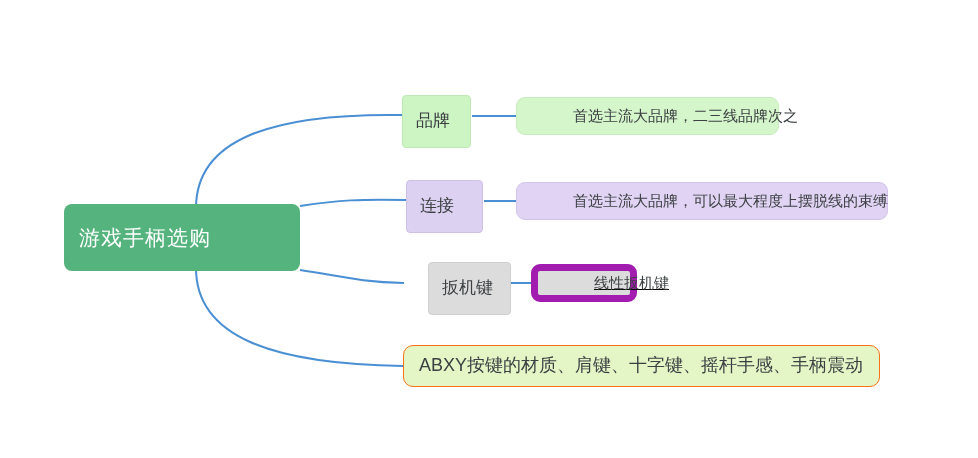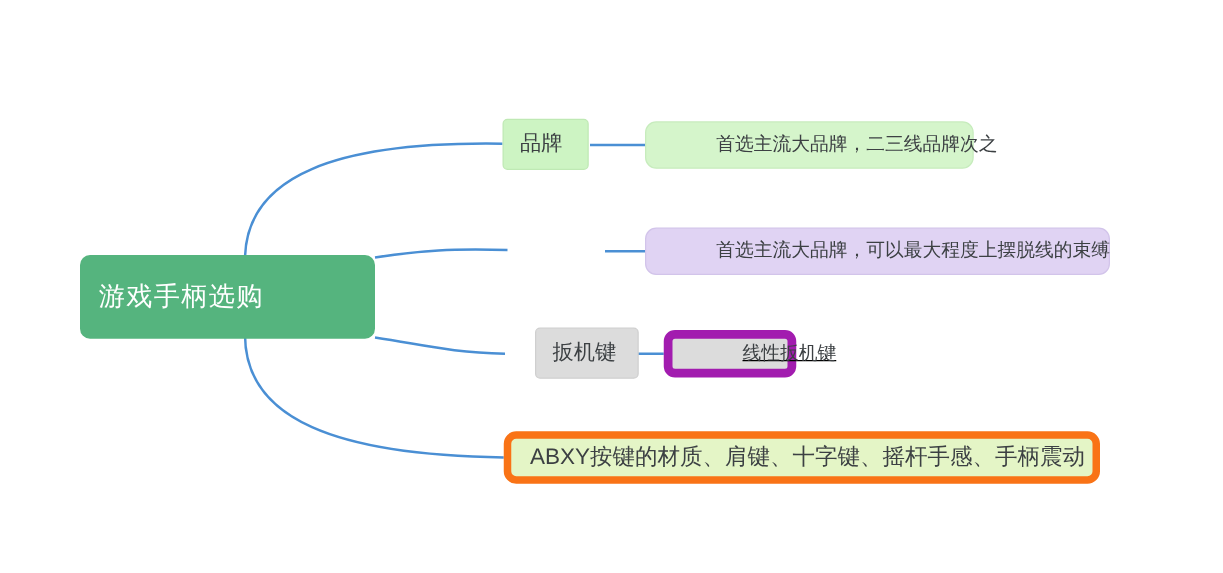--- a/index.html
+++ b/index.html
@@ -54,21 +54,21 @@
     color: #ffffff;
     font-size: 21px;
     letter-spacing: 1px;
   }
 
   
   .branch {
     border-radius: 4px;
     padding-left: 13px;
     padding-right: 13px;
-    height: 41px;
+    height: 53px;
     font-size: 17px;
   }
   .branch .node-label { color: #3c4043; }
 
   #node-brand {
     left: 402px;
     top: 95px;
     width: 69px;
     background: #cdf4c3;
     border: 1px solid #bfe9b4;
@@ -122,21 +122,21 @@
     text-decoration: underline;
   }
 
   
   #node-features {
     left: 403px;
     top: 345px;
     width: 477px;
     height: 42px;
     background: #e4f5c6;
-    border: 6px solid #f97316;
+    border: 1px solid #f97316;
     border-radius: 10px;
     padding-left: 15px;
     padding-right: 15px;
     font-size: 18px;
     text-align: center;
   }
   #node-features .node-label { color: #3c4043; }
 </style>
 </head>
 <body>
@@ -165,20 +165,23 @@
   </div>
 
   <div class="node branch" id="node-brand">
     <span class="node-label">品牌</span>
   </div>
 
   <div class="node detail" id="node-brand-detail">
     <span class="node-label">首选主流大品牌，二三线品牌次之</span>
   </div>
 
+  <div class="node branch" id="node-connect">
+    <span class="node-label">连接</span>
+  </div>
 
   <div class="node detail" id="node-connect-detail">
     <span class="node-label">首选主流大品牌，可以最大程度上摆脱线的束缚</span>
   </div>
 
   <div class="node branch" id="node-trigger">
     <span class="node-label">扳机键</span>
   </div>
 
   <div class="node detail" id="node-trigger-detail">

